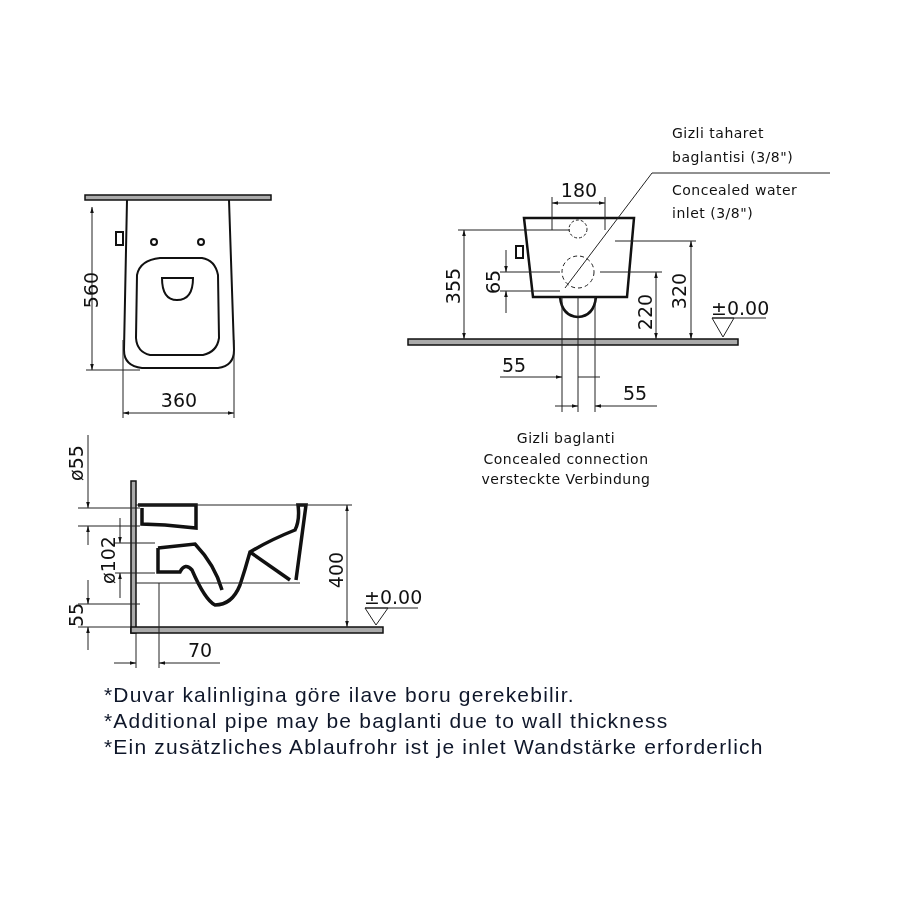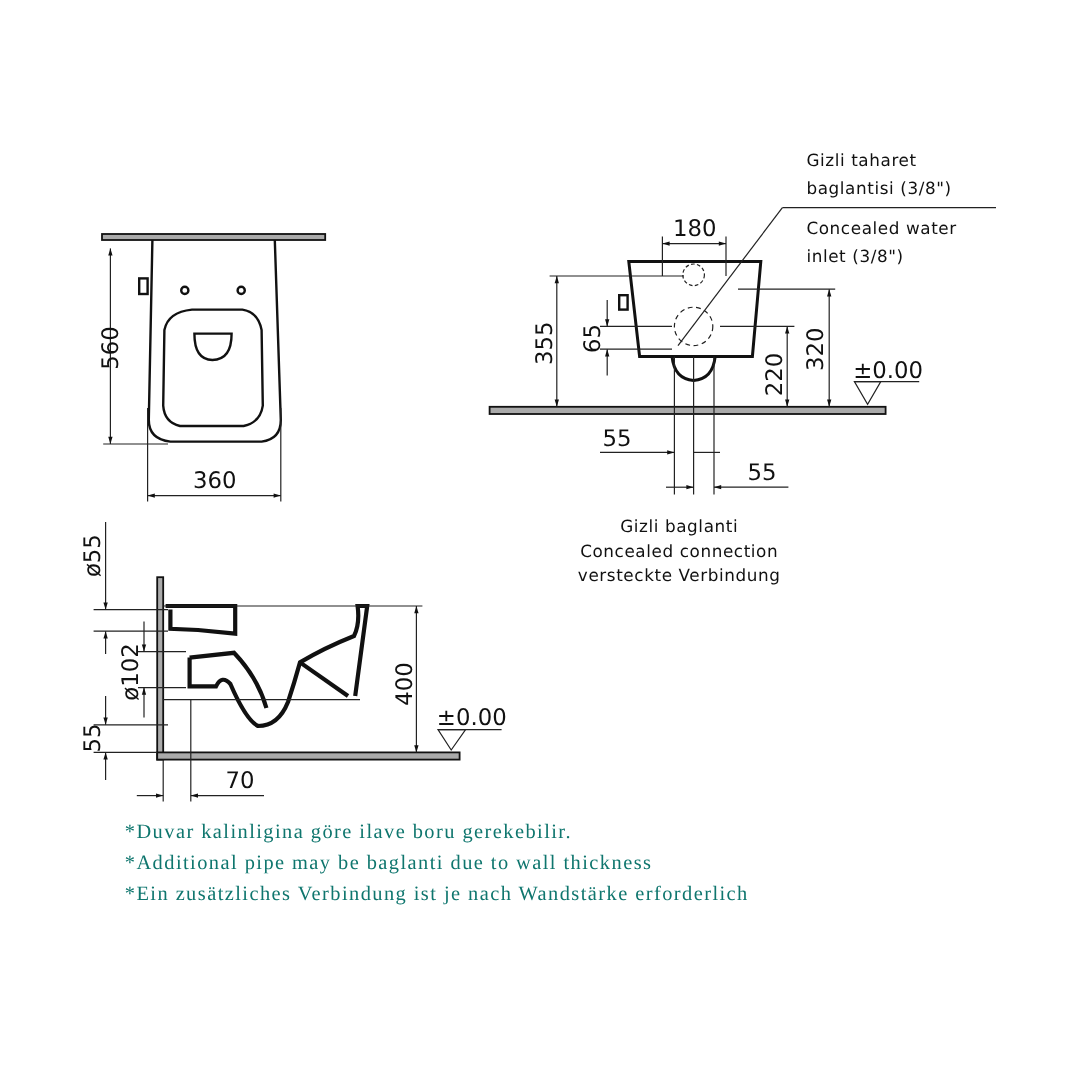--- a/index.html
+++ b/index.html
@@ -1,20 +1,20 @@
 <!DOCTYPE html>
 <html><head>
 <meta charset="utf-8">
 <style>
   html, body { margin: 0; padding: 0; background: #ffffff; }
   body { width: 902px; height: 902px; position: relative; overflow: hidden; font-family: "DejaVu Sans", sans-serif; color: #111; }
   svg { position: absolute; left: 0; top: 0; }
   .dim { font-family: "DejaVu Sans", sans-serif; font-size: 19px; fill: #111; }
   .lbl { font-family: "DejaVu Sans", sans-serif; font-size: 14px; fill: #111; letter-spacing: 0.5px; }
-  .note { position: absolute; left: 104px; font-family: Liberation Serif, serif; font-size: 17px; letter-spacing: 1.2px; color: #0f766e; white-space: nowrap; }
+  .note { position: absolute; left: 104px; font-family: Liberation Sans, sans-serif; font-size: 21px; letter-spacing: 1.2px; color: #0f172a; white-space: nowrap; }
   .thin { stroke: #222; stroke-width: 1; fill: none; }
   .med { stroke: #111; stroke-width: 2; fill: none; }
   .thick { stroke: #111; stroke-width: 3.5; fill: none; }
   .wall { fill: #aaa; stroke: #111; stroke-width: 1.5; }
 </style>
 </head>
 <body>
 
 <svg width="902" height="902" viewBox="0 0 902 902">
   <defs>
@@ -139,13 +139,13 @@
     <line class="thin" x1="136" y1="633" x2="136" y2="668"></line>
     <line class="thin" x1="159" y1="583" x2="159" y2="668"></line>
     <line class="thin" x1="114" y1="663" x2="136" y2="663" marker-end="url(#arr)"></line>
     <line class="thin" x1="220" y1="663" x2="159" y2="663" marker-end="url(#arr)"></line>
     <text class="dim" x="188" y="657">70</text>
   </g>
 </svg>
 
 <div class="note" style="top:683px">*Duvar kalinligina göre ilave boru gerekebilir.</div>
 <div class="note" style="top:709px">*Additional pipe may be baglanti due to wall thickness</div>
-<div class="note" style="top:735px">*Ein zusätzliches Verbindung ist je nach Wandstärke erforderlich</div>
+<div class="note" style="top:735px">*Ein zusätzliches Ablaufrohr ist je inlet Wandstärke erforderlich</div>
 
 </body></html>

